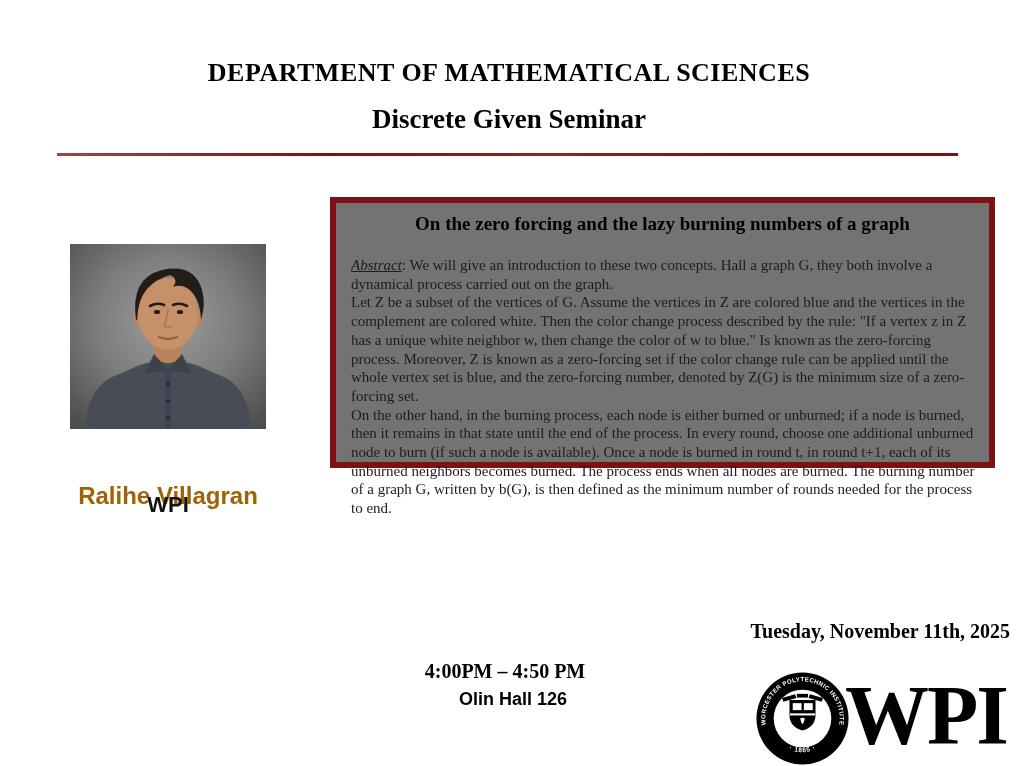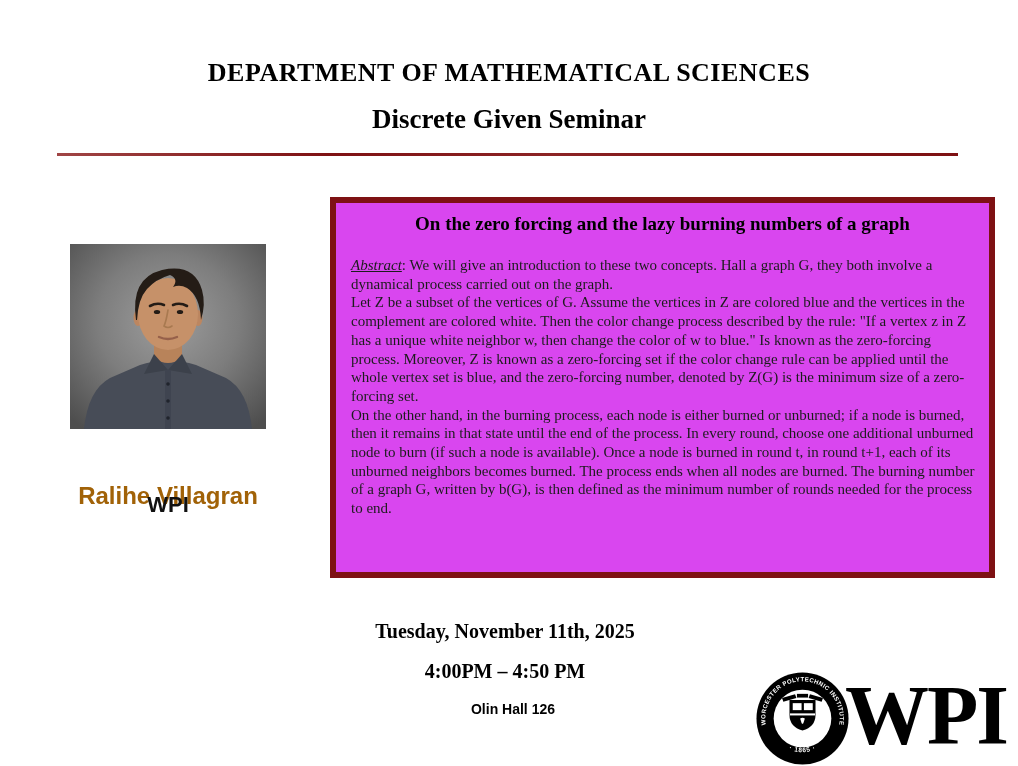--- a/index.html
+++ b/index.html
@@ -17,22 +17,22 @@
   .seminar-title {
     position:absolute; top:104px; left:0; width:100%;
     text-align:center; font-weight:bold; font-size:27px;
     font-family:"Liberation Serif", serif;
   }
   .rule {
     position:absolute; top:153px; left:57px; width:901px; height:3px;
     background:linear-gradient(90deg,#a04545,#7e1113 30%,#8c2425 55%,#7e1113 75%);
   }
   .abstract-box {
-    position:absolute; left:330px; top:197px; width:665px; height:381px;
-    border:6px solid #7e1113; background:#d946ef;font-family:Liberation Serif, serif;
+    position:absolute; left:330px; top:197px; width:665px; height:271px;
+    border:6px solid #7e1113; background:#737373;font-family:Liberation Serif, serif;
   }
   .talk-title {
     margin:10px 10px 0 10px; text-align:center;
     font-weight:bold; font-size:19px;
   }
   .abstract {
     margin:21px 14px 0 15px;
     font-size:15px; line-height:18.7px; color:#1c1c1c;
   }
   .abstract p { margin:0; }
@@ -47,25 +47,25 @@
     margin-top:40px;
   }
   .speaker-affil {
     position:absolute; left:40px; top:492px; width:256px; text-align:center;
     font-family:"Liberation Sans", sans-serif; font-weight:bold; font-size:22px;
     color:#111;
   }
   .event {
     position:absolute; left:0; top:620px; width:1010px; text-align:center;
   }
-  .event-date { font-weight:bold; font-size:20px; }
+  .event-date { font-weight:bold; font-size:20px;text-align:right; }
   .event-time { margin-top:17px; font-weight:bold; font-size:20px; }
   .event-loc  {
-    margin-top:18px; font-family:"Liberation Sans", sans-serif;
-    font-weight:bold; font-size:14px;padding-left:16px;
+    margin-top:6px; font-family:"Liberation Sans", sans-serif;
+    font-weight:bold; font-size:18px;padding-left:16px;
   }
   .seal {
     position:absolute; left:756px; top:672px; width:93px; height:93px;
   }
   .wordmark {
     position:absolute; left:845px; top:672px;
     font-family:"Liberation Serif", serif; font-weight:bold;
     font-size:84px; line-height:88px; letter-spacing:-2px; color:#000;
   }
 </style>

